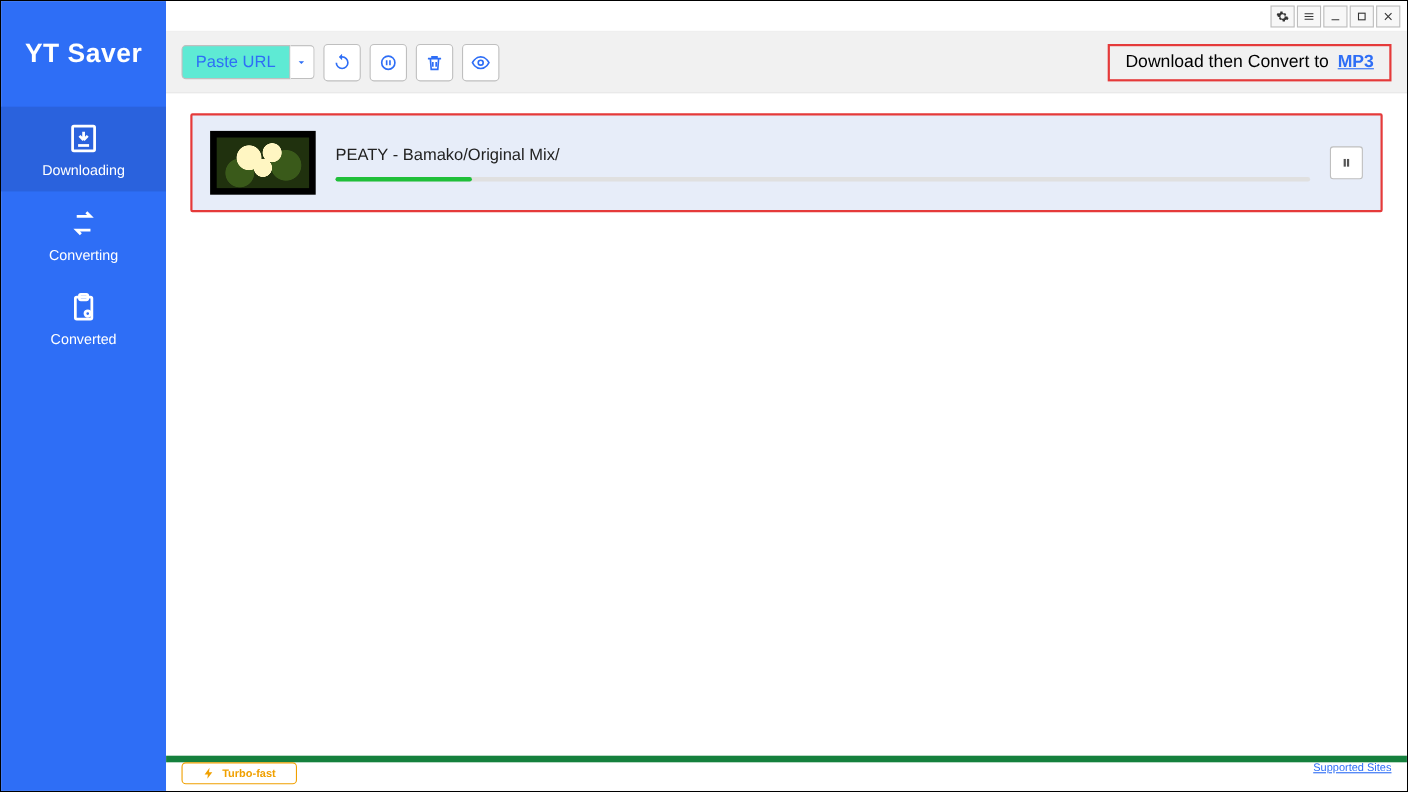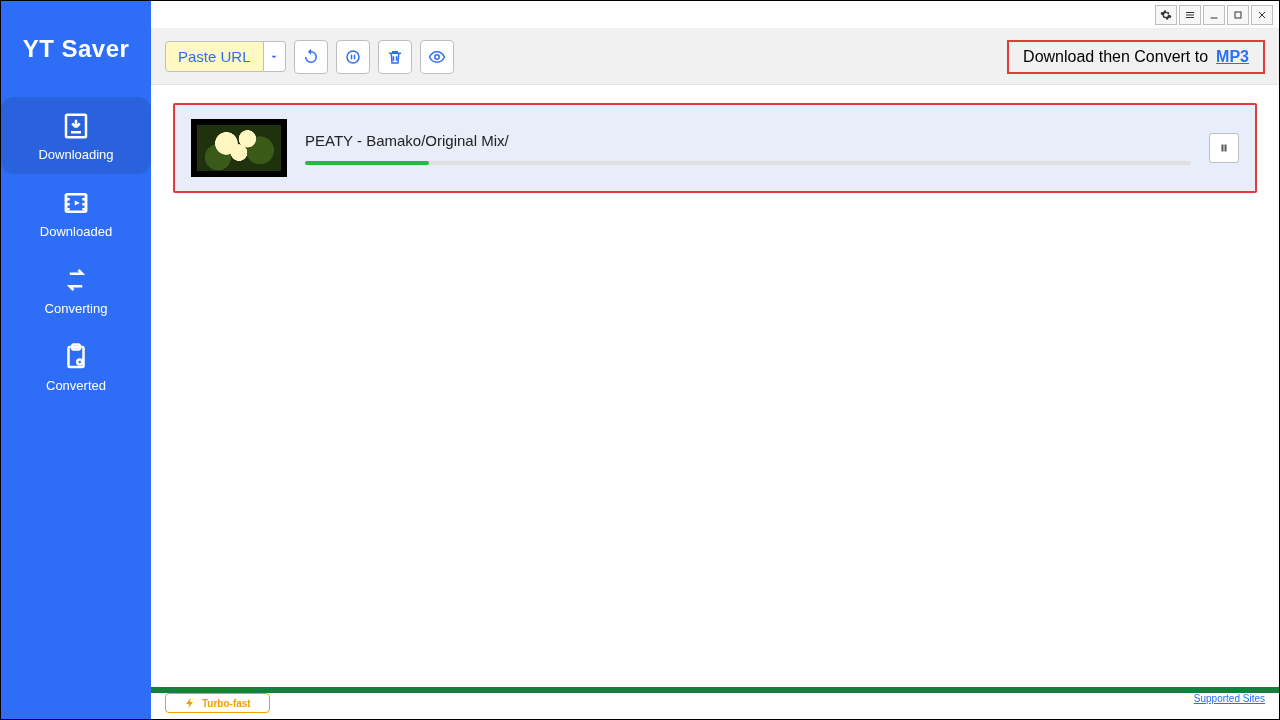--- a/index.html
+++ b/index.html
@@ -29,21 +29,20 @@
     letter-spacing: 0.5px;
   }
   .nav-item {
     display: flex;
     flex-direction: column;
     align-items: center;
     justify-content: center;
     padding: 14px 0 12px 0;
     cursor: pointer;
     font-size: 13px;
-    border-radius: 13px;
   }
   .nav-item.active { background: #2a62dd; }
   .nav-item svg { width: 30px; height: 30px; margin-bottom: 6px; }
   .nav-item span { font-size: 13px; }
 
   
   .main {
     flex: 1;
     display: flex;
     flex-direction: column;
@@ -75,21 +74,21 @@
     border-bottom: 1px solid #e3e3e3;
     display: flex;
     align-items: center;
     padding: 0 14px;
     gap: 8px;
   }
   .paste-group {
     display:flex;
   }
   .paste-btn {
-    background:#fef9c3;
+    background:#5eead4;
     border:1px solid #bfbfbf;
     color:#2e6ef6;
     font-size:15px;
     padding:6px 12px;
     border-radius:4px 0 0 4px;
     cursor:pointer;
   }
   .paste-caret {
     background:#fff;
     border:1px solid #bfbfbf;
@@ -218,28 +217,20 @@
 
     <div class="nav-item active">
       <svg viewBox="0 0 24 24" fill="none" stroke="white" stroke-width="2">
         <rect x="4" y="3" width="16" height="18" rx="1"></rect>
         <path d="M12 7v6m0 0l-3-3m3 3l3-3"></path>
         <path d="M8 17h8"></path>
       </svg>
       <span>Downloading</span>
     </div>
 
-    <div class="nav-item">
-      <svg viewBox="0 0 24 24" fill="none" stroke="white" stroke-width="2">
-        <rect x="4" y="5" width="16" height="14" rx="1"></rect>
-        <path d="M4 5v14M20 5v14M4 9h3M4 13h3M4 17h3M17 9h3M17 13h3M17 17h3"></path>
-        <path d="M11 10l4 2-4 2z" fill="white" stroke="none"></path>
-      </svg>
-      <span>Downloaded</span>
-    </div>
 
 
     <div class="nav-item">
       <svg viewBox="0 0 24 24" fill="none" stroke="white" stroke-width="2">
         <path d="M7 7h10l-3-3M17 17H7l3 3"></path>
       </svg>
       <span>Converting</span>
     </div>
 
     <div class="nav-item">

